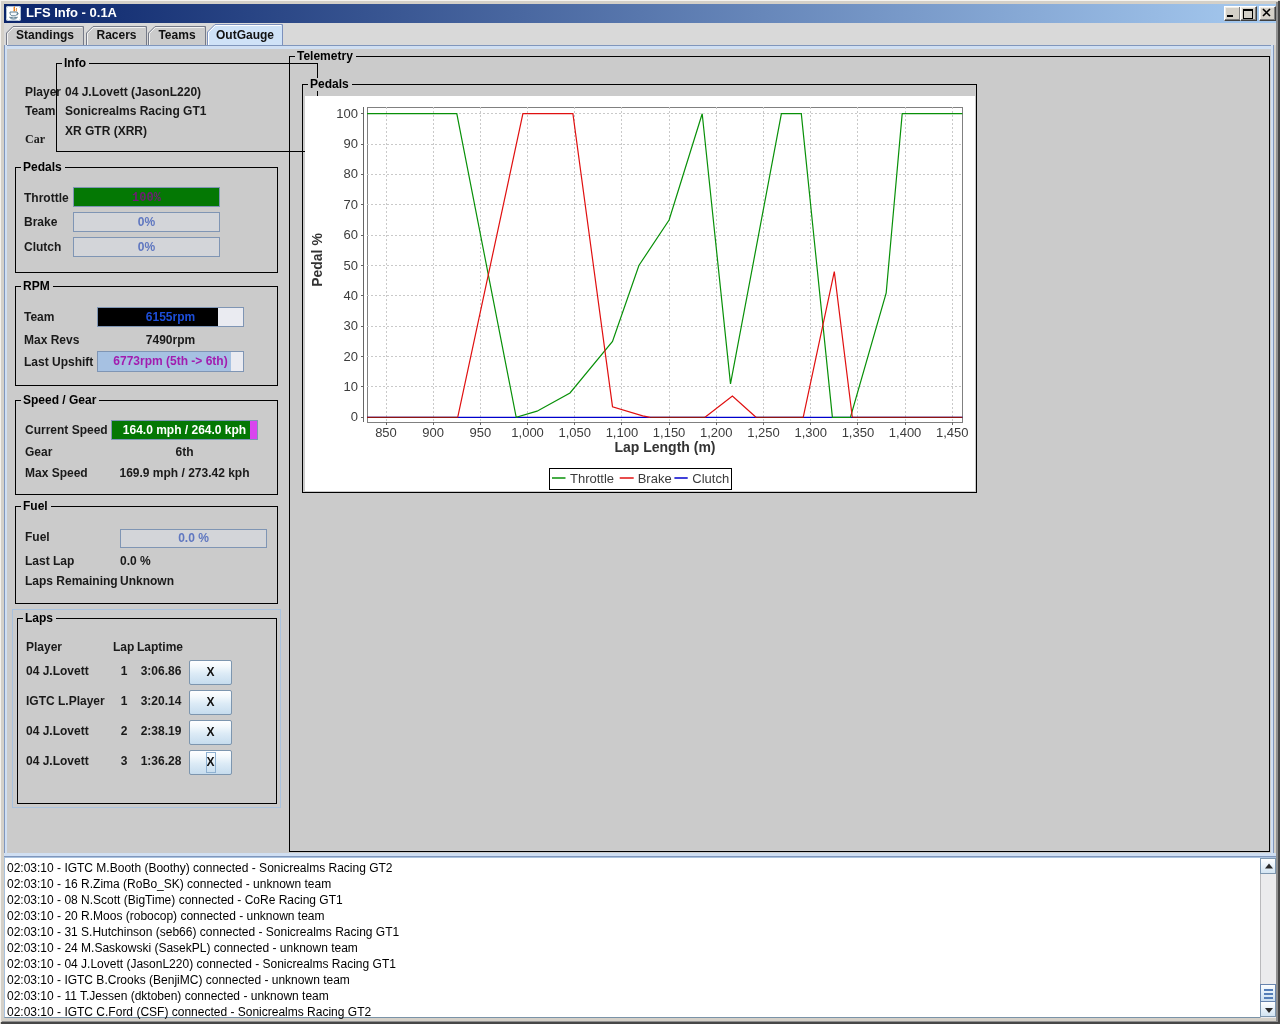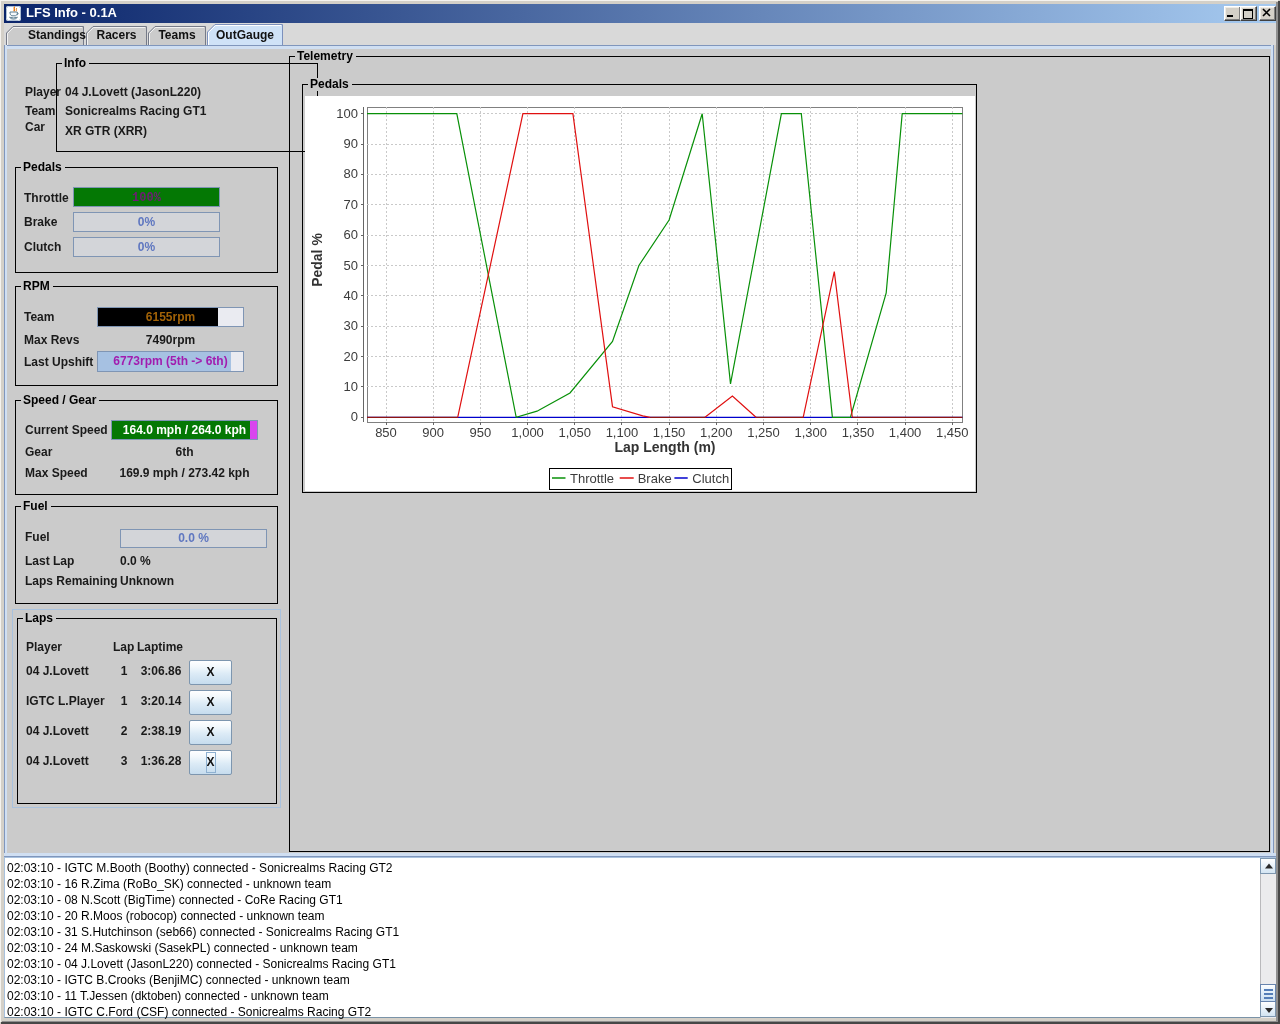--- a/index.html
+++ b/index.html
@@ -62,21 +62,21 @@
     </svg>
 </div>
 
 <div class="abs" style="left:4px;top:23px;width:1272px;height:22px;background:#d9d9d9;"></div>
 
 <div class="abs" style="left:6px;top:26px;width:78px;height:20px;">
   <svg width="78" height="20" style="position:absolute;left:0;top:0;">
     <path d="M0.5 20 L0.5 7 L7 0.5 L77.5 0.5 L77.5 20" fill="#cbcbcb" stroke="#757a88" stroke-width="1"></path>
     <path d="M1.5 20 L1.5 7.5 L7.5 1.5 L76 1.5" fill="none" stroke="#f2f2f2" stroke-width="1"></path>
   </svg>
-  <div class="abs b t12" style="left:0;width:78px;text-align:center;top:2px;color:#111;padding-left:12px;">Standings</div>
+  <div class="abs b t12" style="left:0;width:78px;text-align:center;top:2px;color:#111;">Standings</div>
 </div>
 
 <div class="abs" style="left:86px;top:26px;width:61px;height:20px;">
   <svg width="61" height="20" style="position:absolute;left:0;top:0;">
     <path d="M0.5 20 L0.5 7 L7 0.5 L60.5 0.5 L60.5 20" fill="#cbcbcb" stroke="#757a88" stroke-width="1"></path>
     <path d="M1.5 20 L1.5 7.5 L7.5 1.5 L59 1.5" fill="none" stroke="#f2f2f2" stroke-width="1"></path>
   </svg>
   <div class="abs b t12" style="left:0;width:61px;text-align:center;top:2px;color:#111;">Racers</div>
 </div>
 
@@ -108,40 +108,40 @@
 <div class="abs" style="left:4px;top:856px;width:1272px;height:1px;background:#8096bc;"></div>
 <div class="abs" style="left:4px;top:853px;width:1272px;height:3px;background:#d0dff2;"></div>
 
 <div class="grp" style="left:14px;top:63px;width:260px;height:87px;margin-left:42px;">
     <span class="t">Info</span>
   </div>
 <div class="lbl" style="left:25px;top:85px;">Player</div>
 <div class="lbl" style="left:65px;top:85px;">04 J.Lovett (JasonL220)</div>
 <div class="lbl" style="left:25px;top:104px;">Team</div>
 <div class="lbl" style="left:65px;top:104px;">Sonicrealms Racing GT1</div>
-<div class="lbl" style="left:25px;top:120px;">Car</div>
+<div class="lbl" style="left:25px;top:132px;font-family:Liberation Serif, serif;">Car</div>
 <div class="lbl" style="left:65px;top:124px;">XR GTR (XRR)</div>
 
 <div class="grp" style="left:15px;top:167px;width:261px;height:104px;">
     <span class="t">Pedals</span>
   </div>
 <div class="lbl" style="left:24px;top:191px;">Throttle</div>
 <div class="pb" style="left:73px;top:187px;width:145px;height:18px;line-height:18px;">
   <div class="fill" style="width:100%;background:#047804;"></div><span class="tx" style="color:#701a75;font-family:Liberation Mono, monospace;">100%</span></div>
 <div class="lbl" style="left:24px;top:215px;">Brake</div>
 <div class="pb" style="left:73px;top:212px;width:145px;height:18px;line-height:18px;">0%</div>
 <div class="lbl" style="left:24px;top:240px;">Clutch</div>
 <div class="pb" style="left:73px;top:237px;width:145px;height:18px;line-height:18px;">0%</div>
 
 <div class="grp" style="left:15px;top:286px;width:261px;height:98px;">
     <span class="t">RPM</span>
   </div>
 <div class="lbl" style="left:24px;top:310px;">Team</div>
 <div class="pb" style="left:97px;top:307px;width:145px;height:18px;line-height:18px;background:#eaebf1;">
-  <div class="fill" style="width:120px;background:#000;"></div><span class="tx" style="color:#a16207;">6155rpm</span></div>
+  <div class="fill" style="width:120px;background:#000;"></div><span class="tx" style="color:#1d4ed8;">6155rpm</span></div>
 <div class="lbl" style="left:24px;top:333px;">Max Revs</div>
 <div class="lbl" style="left:97px;top:333px;width:147px;text-align:center;">7490rpm</div>
 <div class="lbl" style="left:24px;top:355px;">Last Upshift</div>
 <div class="pb" style="left:97px;top:351px;width:145px;height:19px;line-height:19px;background:#eaebf1;">
   <div class="fill" style="width:133px;background:#a6c1e2;"></div><span class="tx" style="color:#a21caf;">6773rpm (5th -&gt; 6th)</span></div>
 
 <div class="grp" style="left:15px;top:400px;width:261px;height:93px;">
     <span class="t">Speed / Gear</span>
   </div>
 <div class="lbl" style="left:25px;top:423px;">Current Speed</div>

